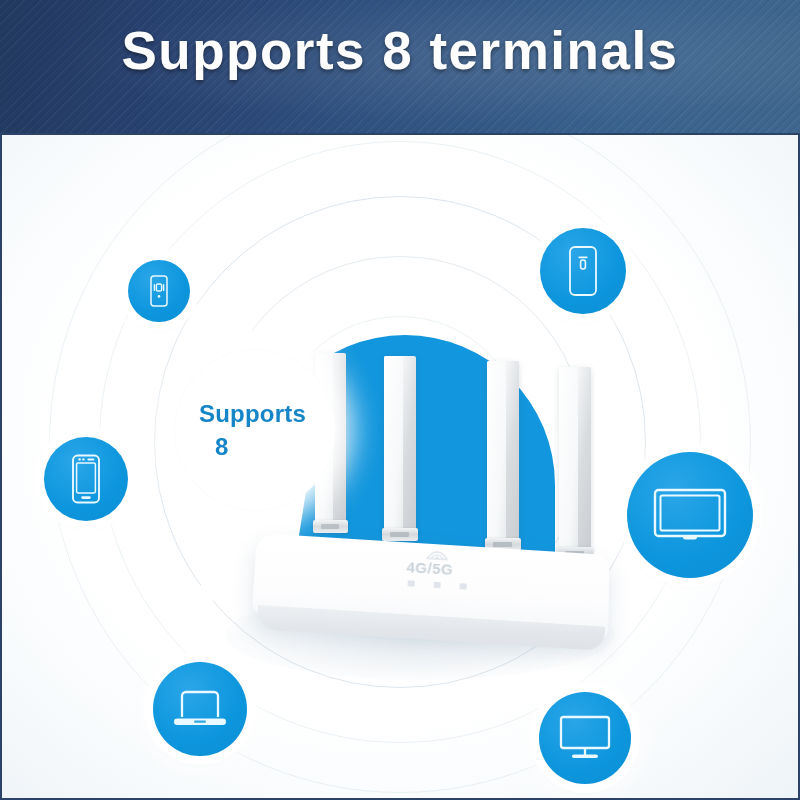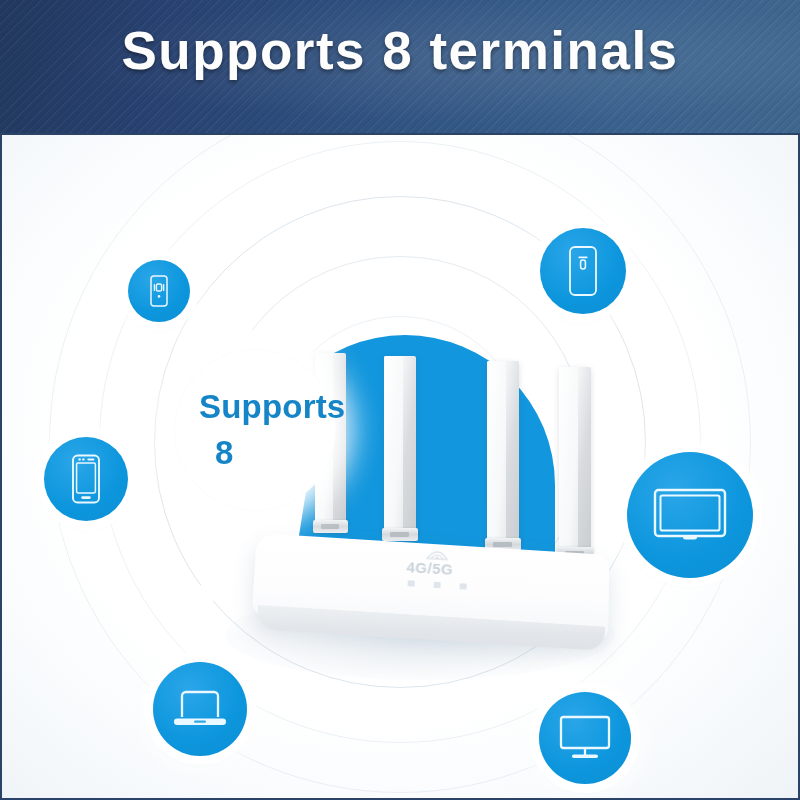--- a/index.html
+++ b/index.html
@@ -46,21 +46,21 @@
     background:radial-gradient(circle at 38% 30%,#2aa6e8 0%,#0d96dd 58%,#0b8ed4 100%);
     box-shadow:0 0 0 9px rgba(255,255,255,0.92),0 0 26px 10px rgba(255,255,255,0.85),
                0 3px 10px rgba(40,90,130,0.22);
     display:flex;align-items:center;justify-content:center;z-index:20;}
   .badge svg{display:block;}
 
   
   .bubble{position:absolute;border-radius:50%;background:#ffffff;
     box-shadow:0 0 30px 16px rgba(255,255,255,0.97),0 0 0 1px rgba(225,238,246,0.9);
     z-index:30;display:flex;align-items:center;}
-  .bubble-text{padding-left:24px;color:#1585c8;font-weight:bold;font-size:33px;
+  .bubble-text{padding-left:24px;color:#1585c8;font-weight:bold;font-size:24px;
     line-height:1.38;letter-spacing:0.2px;}
   .bubble-text .l2{padding-left:16px;}
 
   
   .router{position:absolute;z-index:25;}
   .ant{position:absolute;background:linear-gradient(100deg,#fbfcfd 0%,#f1f3f5 34%,#d9dcdf 62%,#c9cdd1 100%);
     border-radius:2px;box-shadow:0 2px 6px rgba(80,100,120,0.18);}
   .ant .face{position:absolute;left:0;top:0;bottom:0;width:58%;
     background:linear-gradient(95deg,#ffffff 0%,#f6f8f9 70%,#e9ecee 100%);border-radius:2px 0 0 2px;}
   .hinge{position:absolute;background:linear-gradient(180deg,#f2f4f6 0%,#d7dbde 50%,#eef0f2 100%);

